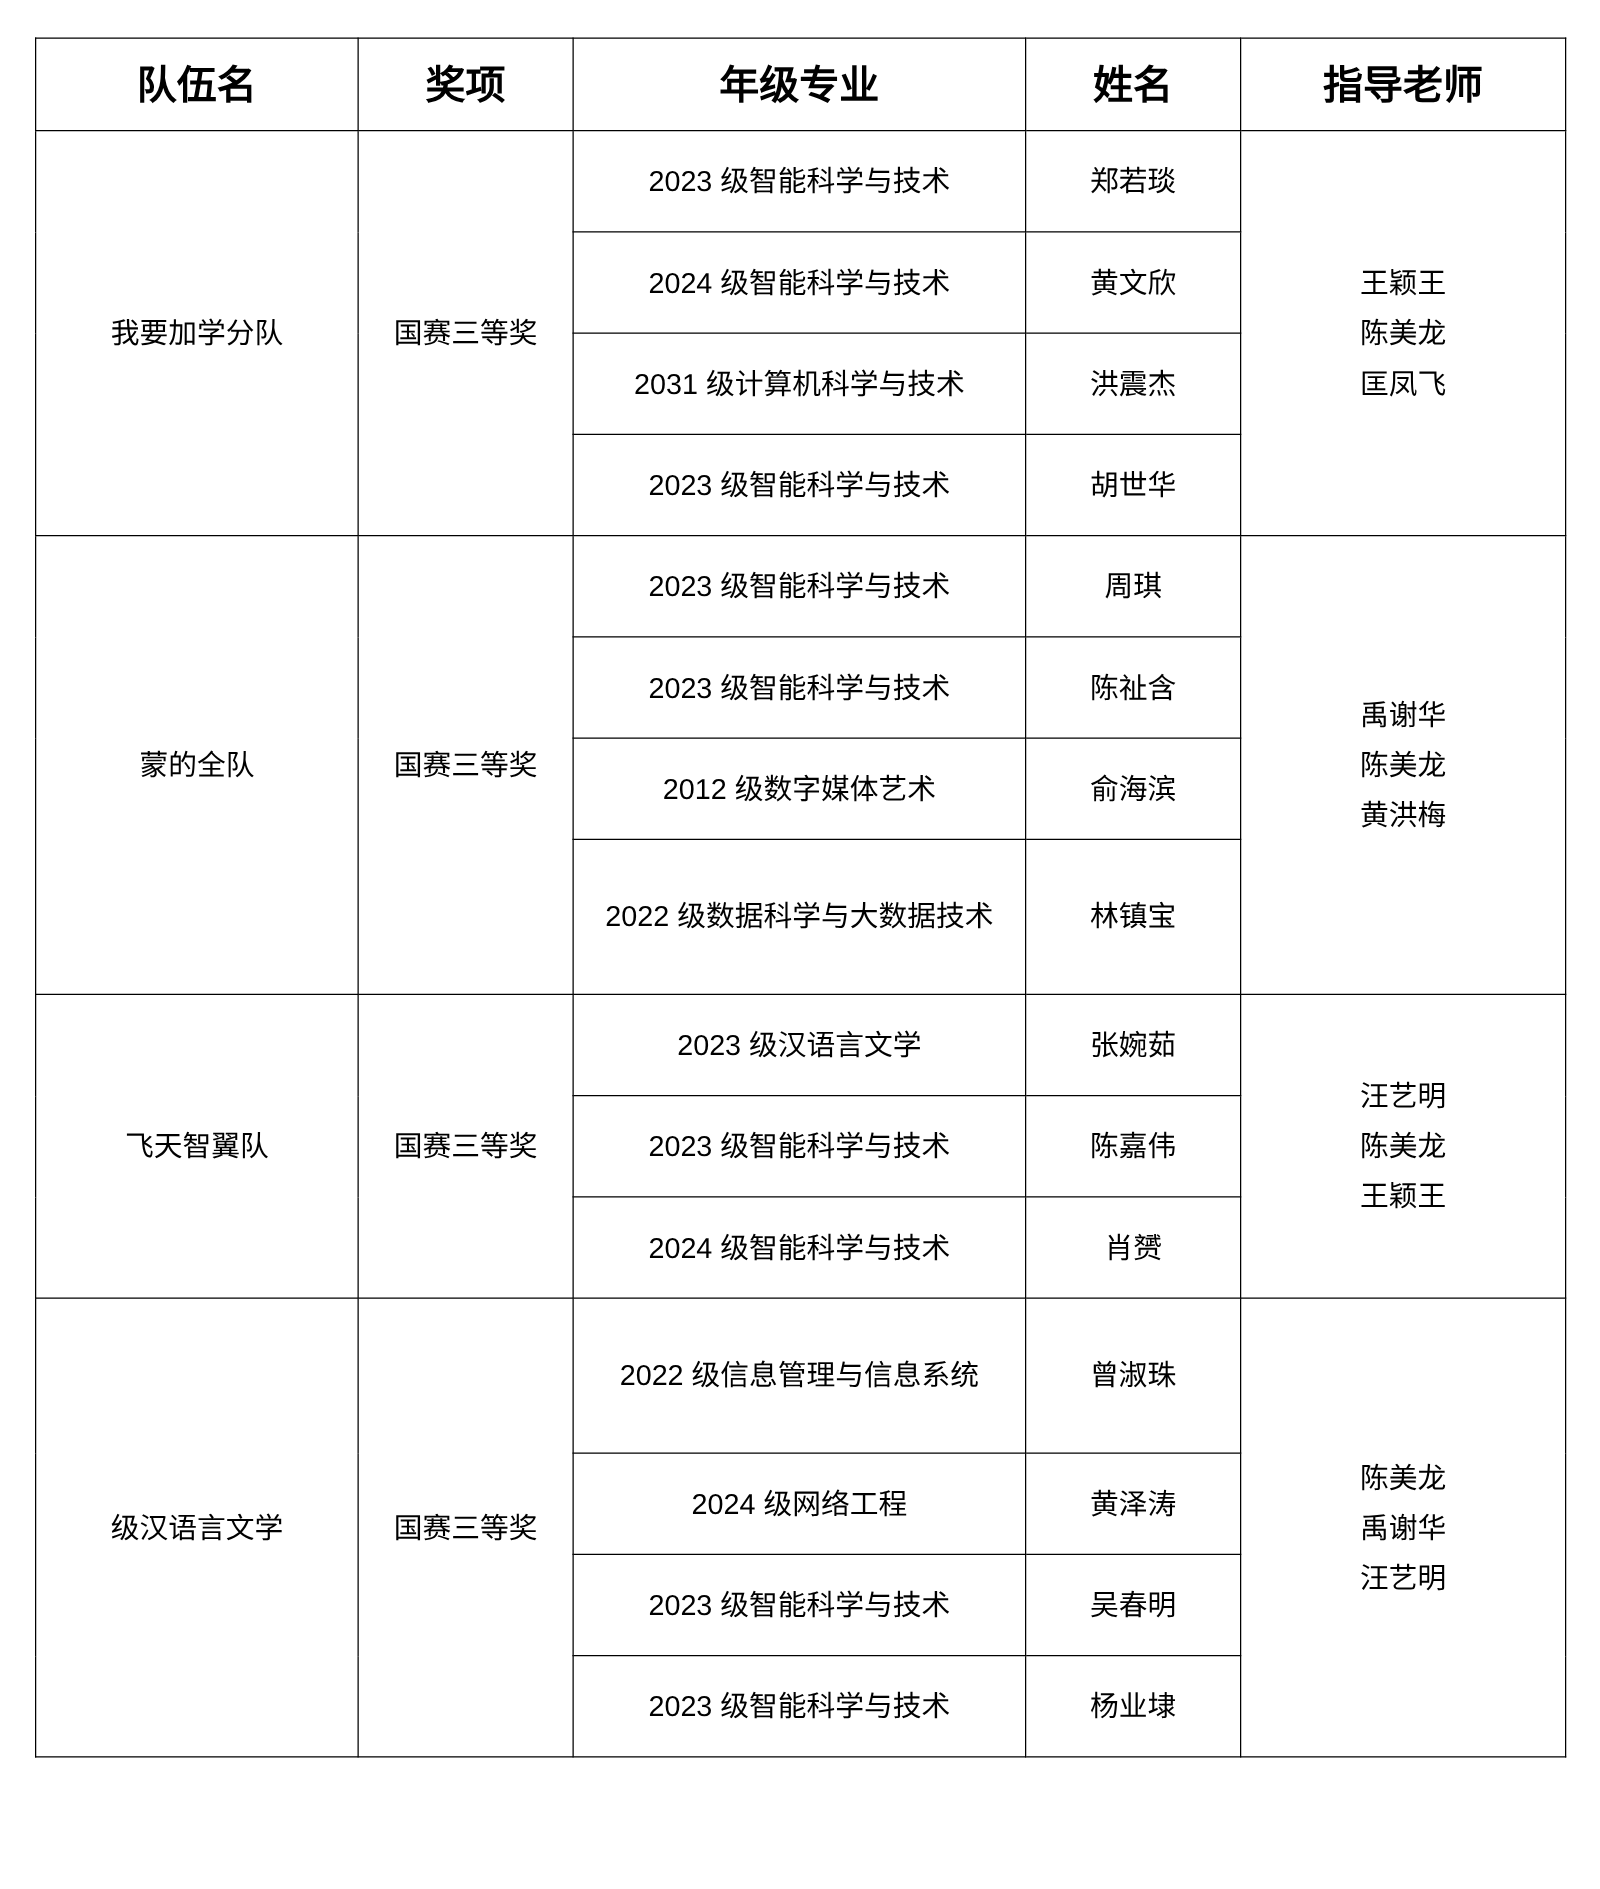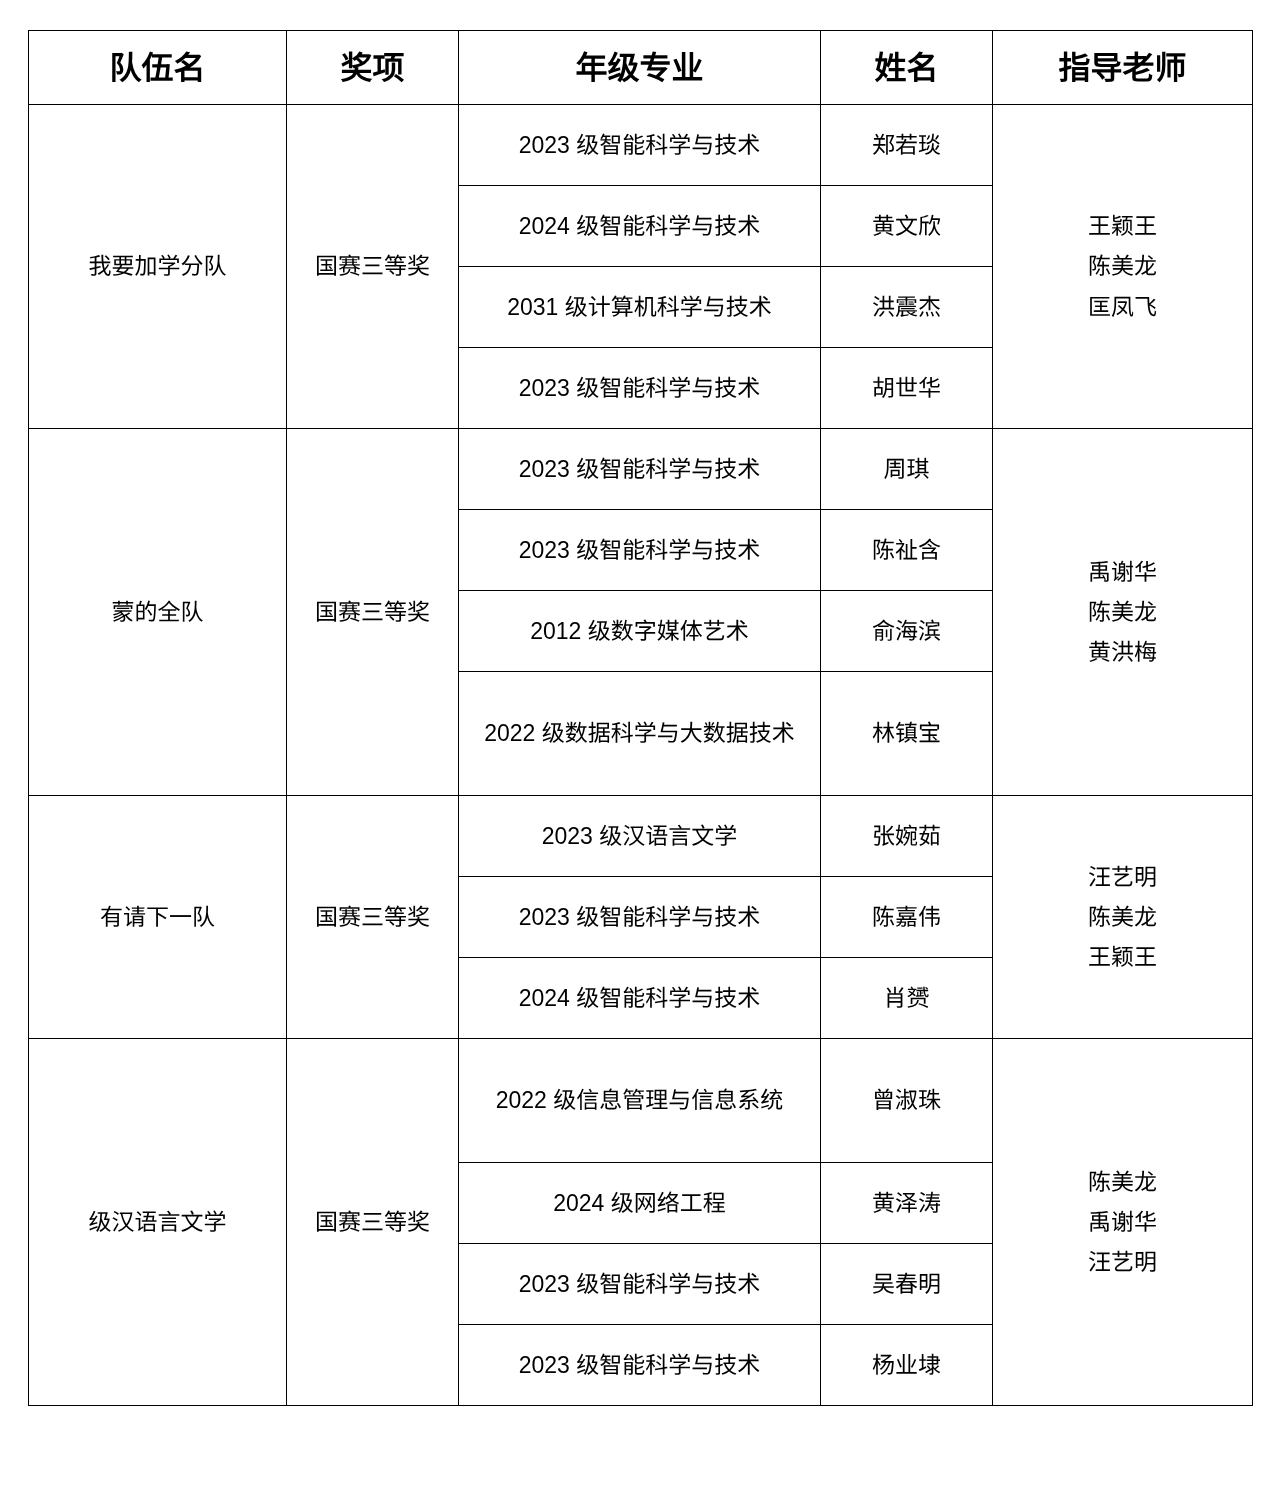--- a/index.html
+++ b/index.html
@@ -138,21 +138,21 @@
       <tr>
         <td class="major-cell row-tall">2012 级数字媒体艺术</td>
         <td class="row-tall">俞海滨</td>
       </tr>
       <tr>
         <td class="major-cell row-taller nowrapish">2022 级数据科学与大数据技术</td>
         <td class="row-taller">林镇宝</td>
       </tr>
 
       <tr>
-        <td class="team-cell" rowspan="3">有请下一队</td>
+        <td class="team-cell" rowspan="3">飞天智翼队</td>
         <td class="award-cell" rowspan="3">国赛三等奖</td>
         <td class="major-cell row-tall">2023 级汉语言文学</td>
         <td class="row-tall">张婉茹</td>
         <td class="mentor-cell" rowspan="3">
           <span class="m-line">汪艺明</span>
           <span class="m-line">陈美龙</span>
           <span class="m-line">王颖王</span>
         </td>
       </tr>
       <tr>

